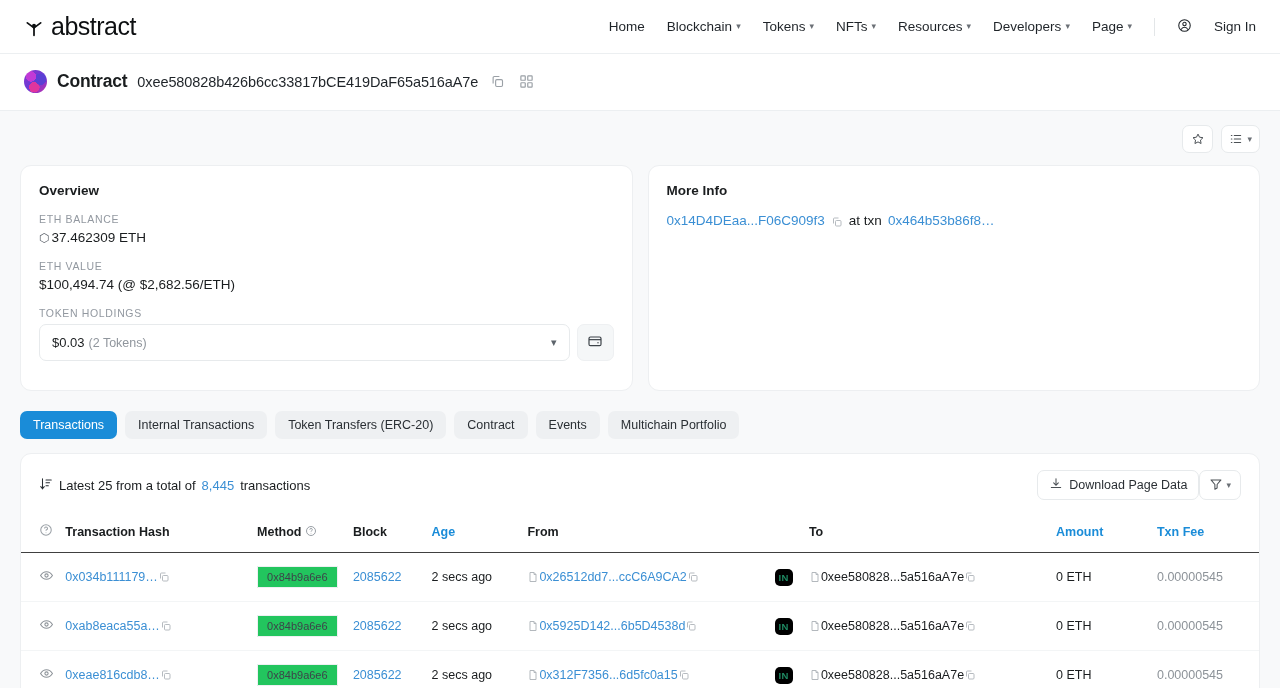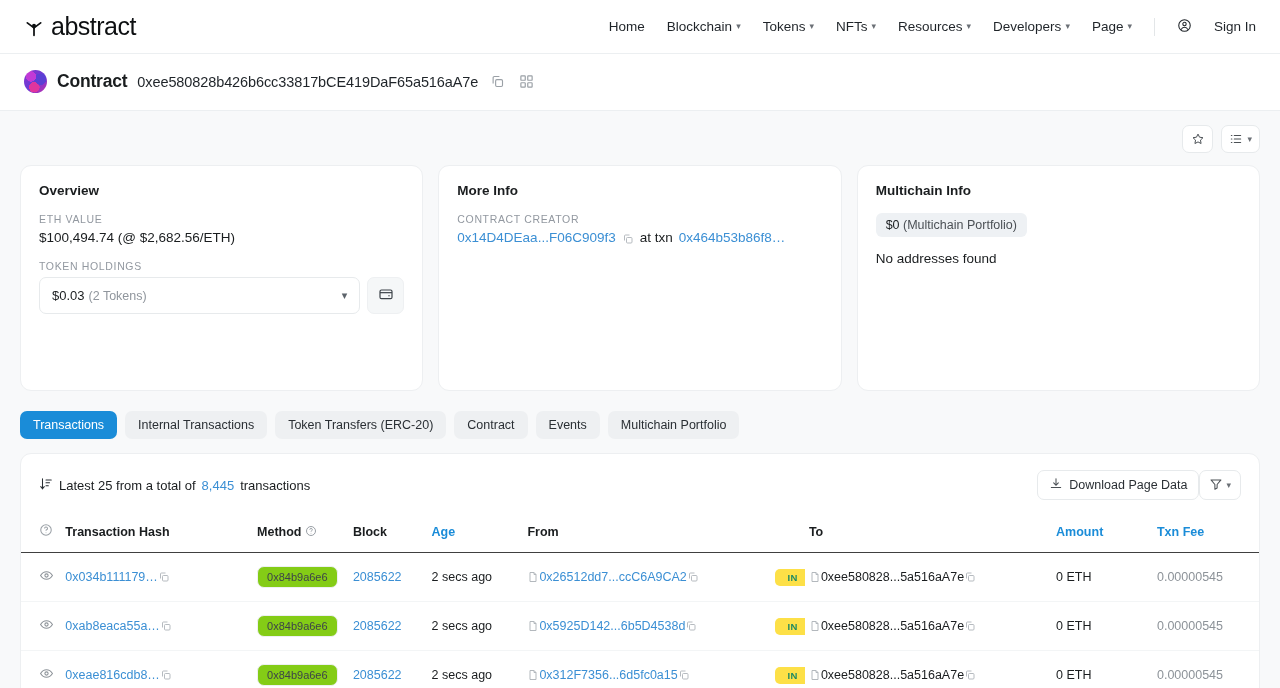--- a/index.html
+++ b/index.html
@@ -164,26 +164,26 @@
   .c-from  { width: 245px; }
   .c-dir   { width: 34px; }
   .c-to    { width: 245px; }
   .c-amt   { width: 100px; }
   .c-fee   { width: 105px; padding-right: 18px; }
 
   .eye { color: #8d9399; display: inline-flex; cursor: pointer; }
   .eye svg { width: 15px; height: 15px; }
   .cell-flex { display: flex; align-items: center; }
   .meth-chip {
-    display: inline-block; border: 1px solid #eef0f2; background: #84cc16;
-    border-radius: 7px; padding: 4px 9px; font-size: 11px; color: #3d4349;
+    display: inline-block; border: 1px solid #eef0f2; background: #22c55e;
+    border-radius: 1px; padding: 4px 9px; font-size: 11px; color: #3d4349;
   }
   .dir-badge {
-    display: inline-block; background: #fde047; color: #1f8a63;
-    border-radius: 5px; padding: 3px 13px; font-size: 9.5px; font-weight: 700;
+    display: inline-block; background: #000000; color: #1f8a63;
+    border-radius: 5px; padding: 3px 4px; font-size: 9.5px; font-weight: 700;
     letter-spacing: 0.3px;
   }
   .fee { color: #8d9399; }
   .copy { color: #b6bbc0; display: inline-flex; cursor: pointer; }
   .copy svg { width: 12px; height: 12px; }
 </style>
 </head>
 <body>
 
 <div class="topnav">
@@ -275,20 +275,26 @@
       </svg>
       <span class="caret">▾</span>
     </button>
   </div>
 
   <div class="cards">
 
     <div class="card">
       <div class="card-title">Overview</div>
 
+      <div class="blk">
+        <div class="lbl">ETH BALANCE</div>
+        <div class="val">
+          <span class="eth-glyph">⬡</span><span>37.462309 ETH</span>
+        </div>
+      </div>
 
       <div class="blk">
         <div class="lbl">ETH VALUE</div>
         <div class="val">$100,494.74 (@ $2,682.56/ETH)</div>
       </div>
 
       <div>
         <div class="lbl">TOKEN HOLDINGS</div>
         <div class="select-row">
           <div class="select">
@@ -307,43 +313,34 @@
           </div>
         </div>
       </div>
     </div>
 
     <div class="card">
       <div class="card-title">More Info</div>
 
 
       <div>
-        <div class="lbl">CONTRACT CREATOR</div>
         <div class="creator-row">
           <a class="link">0x14D4DEaa...F06C909f3</a>
           <span class="copy">
             <svg viewBox="0 0 24 24" fill="none" stroke="currentColor" stroke-width="2">
               <rect x="9" y="9" width="11" height="11" rx="2"></rect>
                 <path d="M5 15V6a2 2 0 0 1 2-2h8"></path>
             </svg>
           </span>
           <span>at txn</span>
           <a class="link">0x464b53b86f8…</a>
         </div>
       </div>
     </div>
 
-    <div class="card">
-      <div class="card-title">Multichain Info</div>
-      <div class="badge-grey">
-        <span>$0</span>
-        <span class="muted">(Multichain Portfolio)</span>
-      </div>
-      <div class="noaddr">No addresses found</div>
-    </div>
   </div>
 
   <div class="tabs">
     <div class="tab active">Transactions</div>
     <div class="tab">Internal Transactions</div>
     <div class="tab">Token Transfers (ERC-20)</div>
     <div class="tab">Contract</div>
     <div class="tab">Events</div>
     <div class="tab">Multichain Portfolio</div>
   </div>

